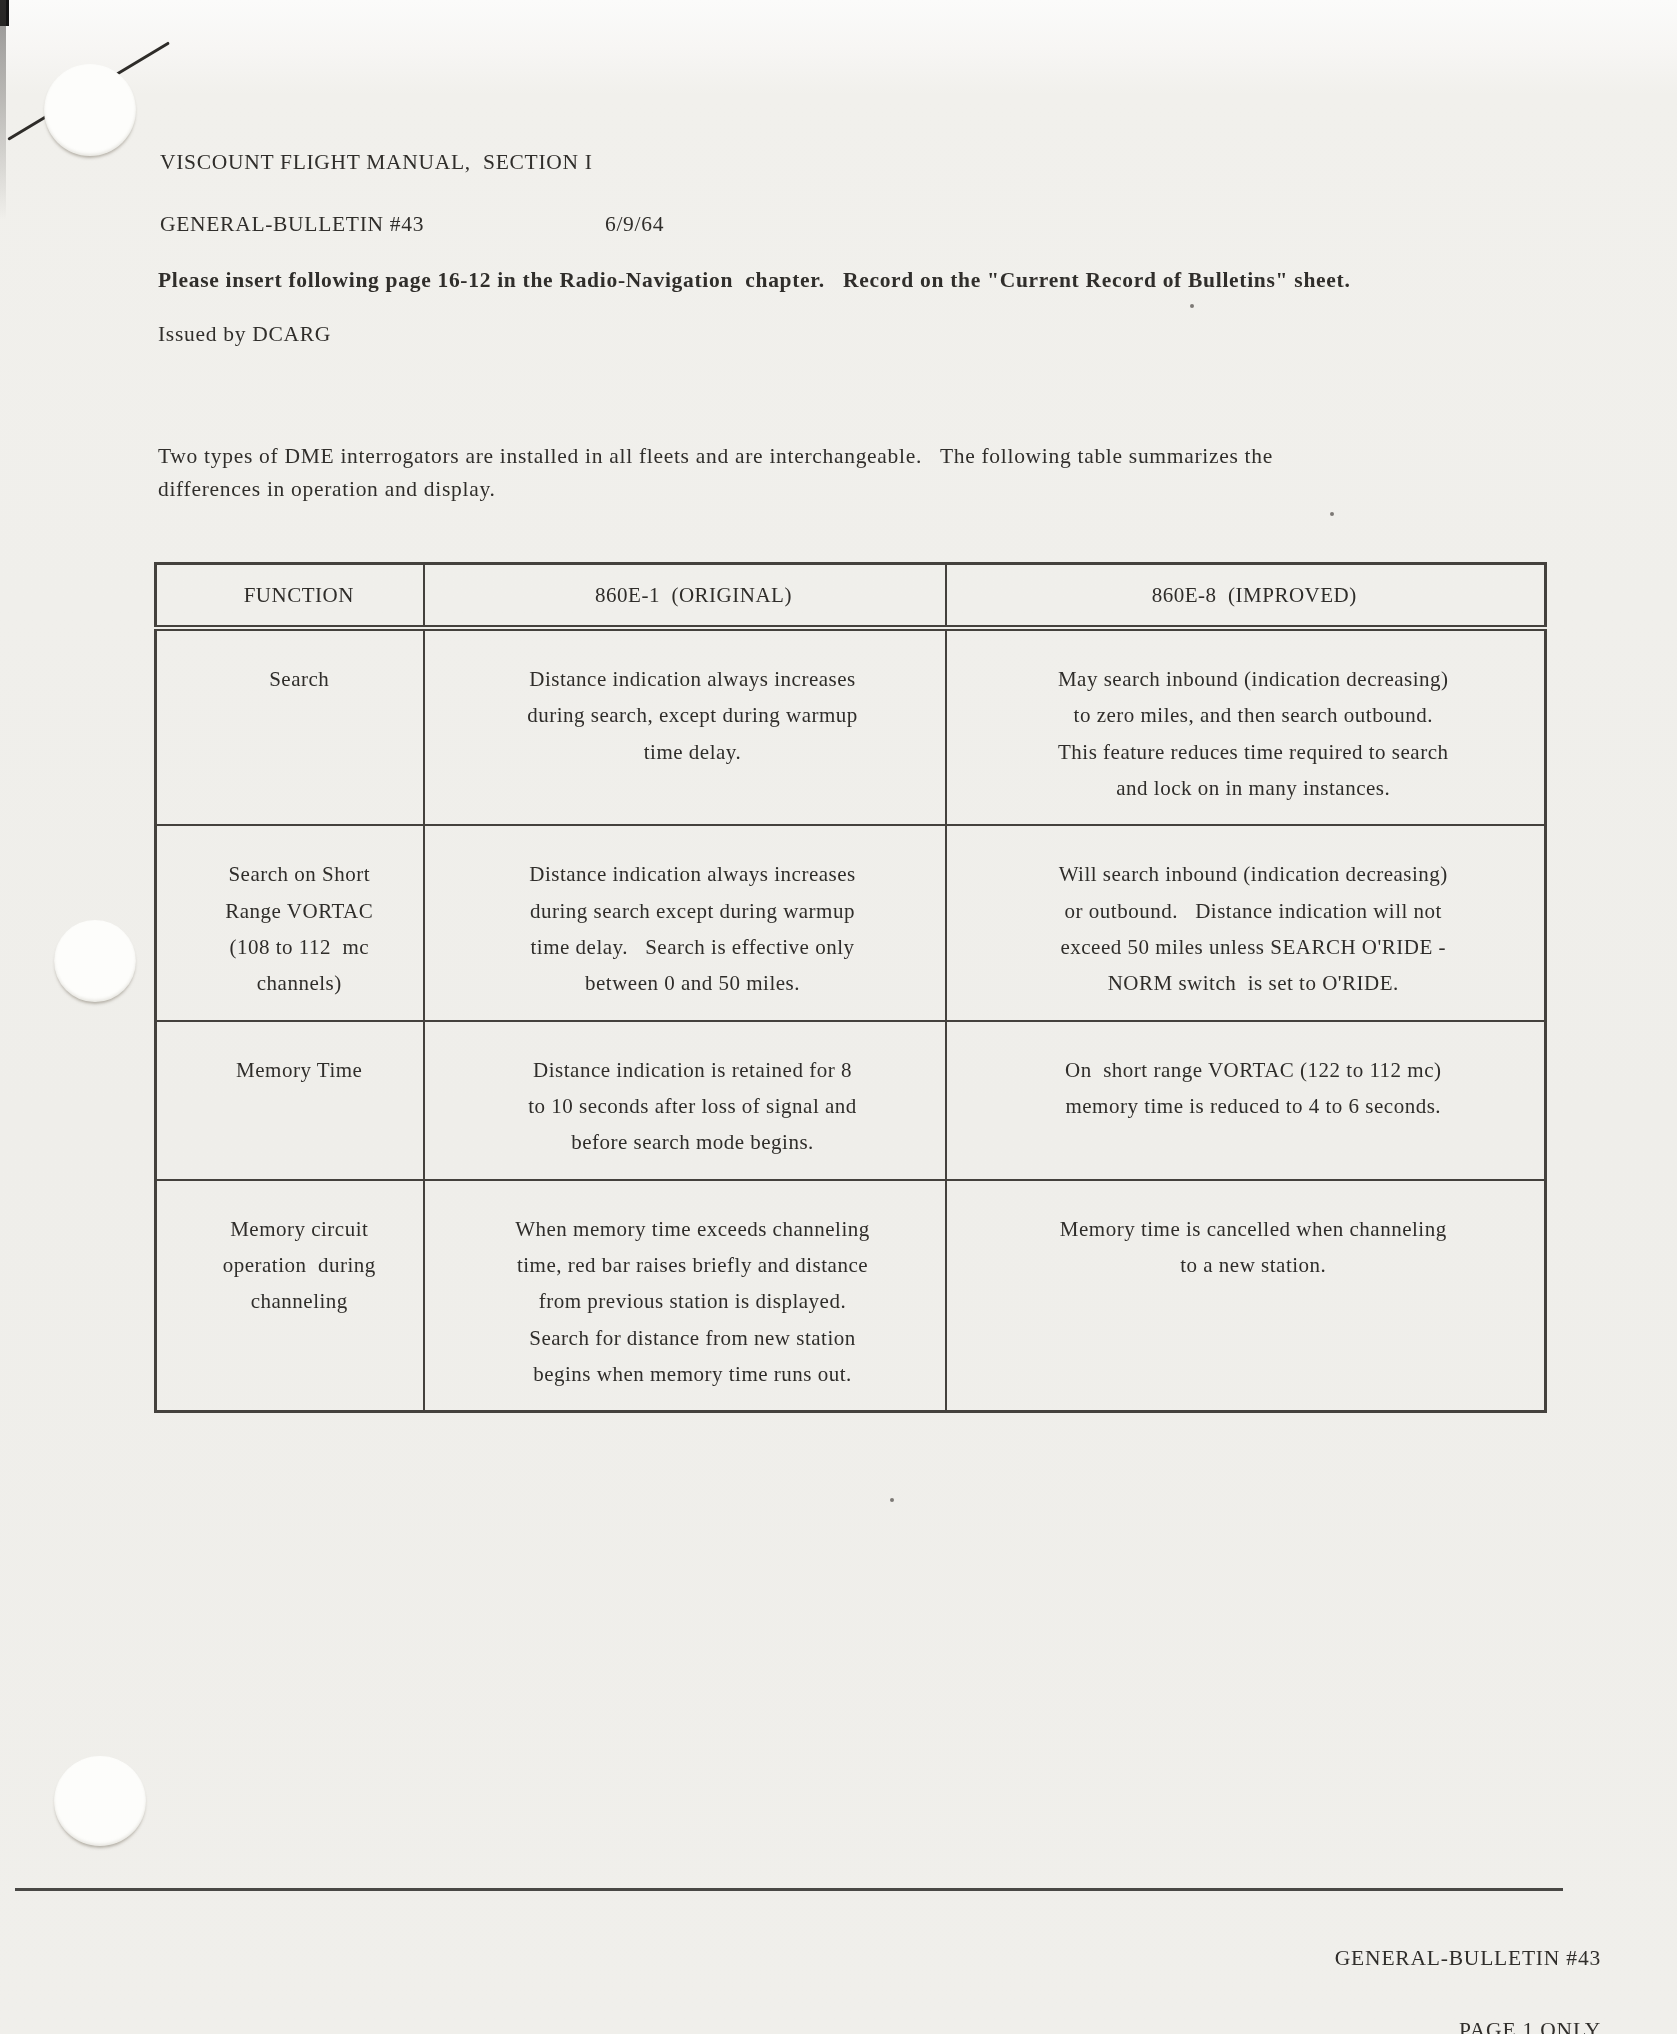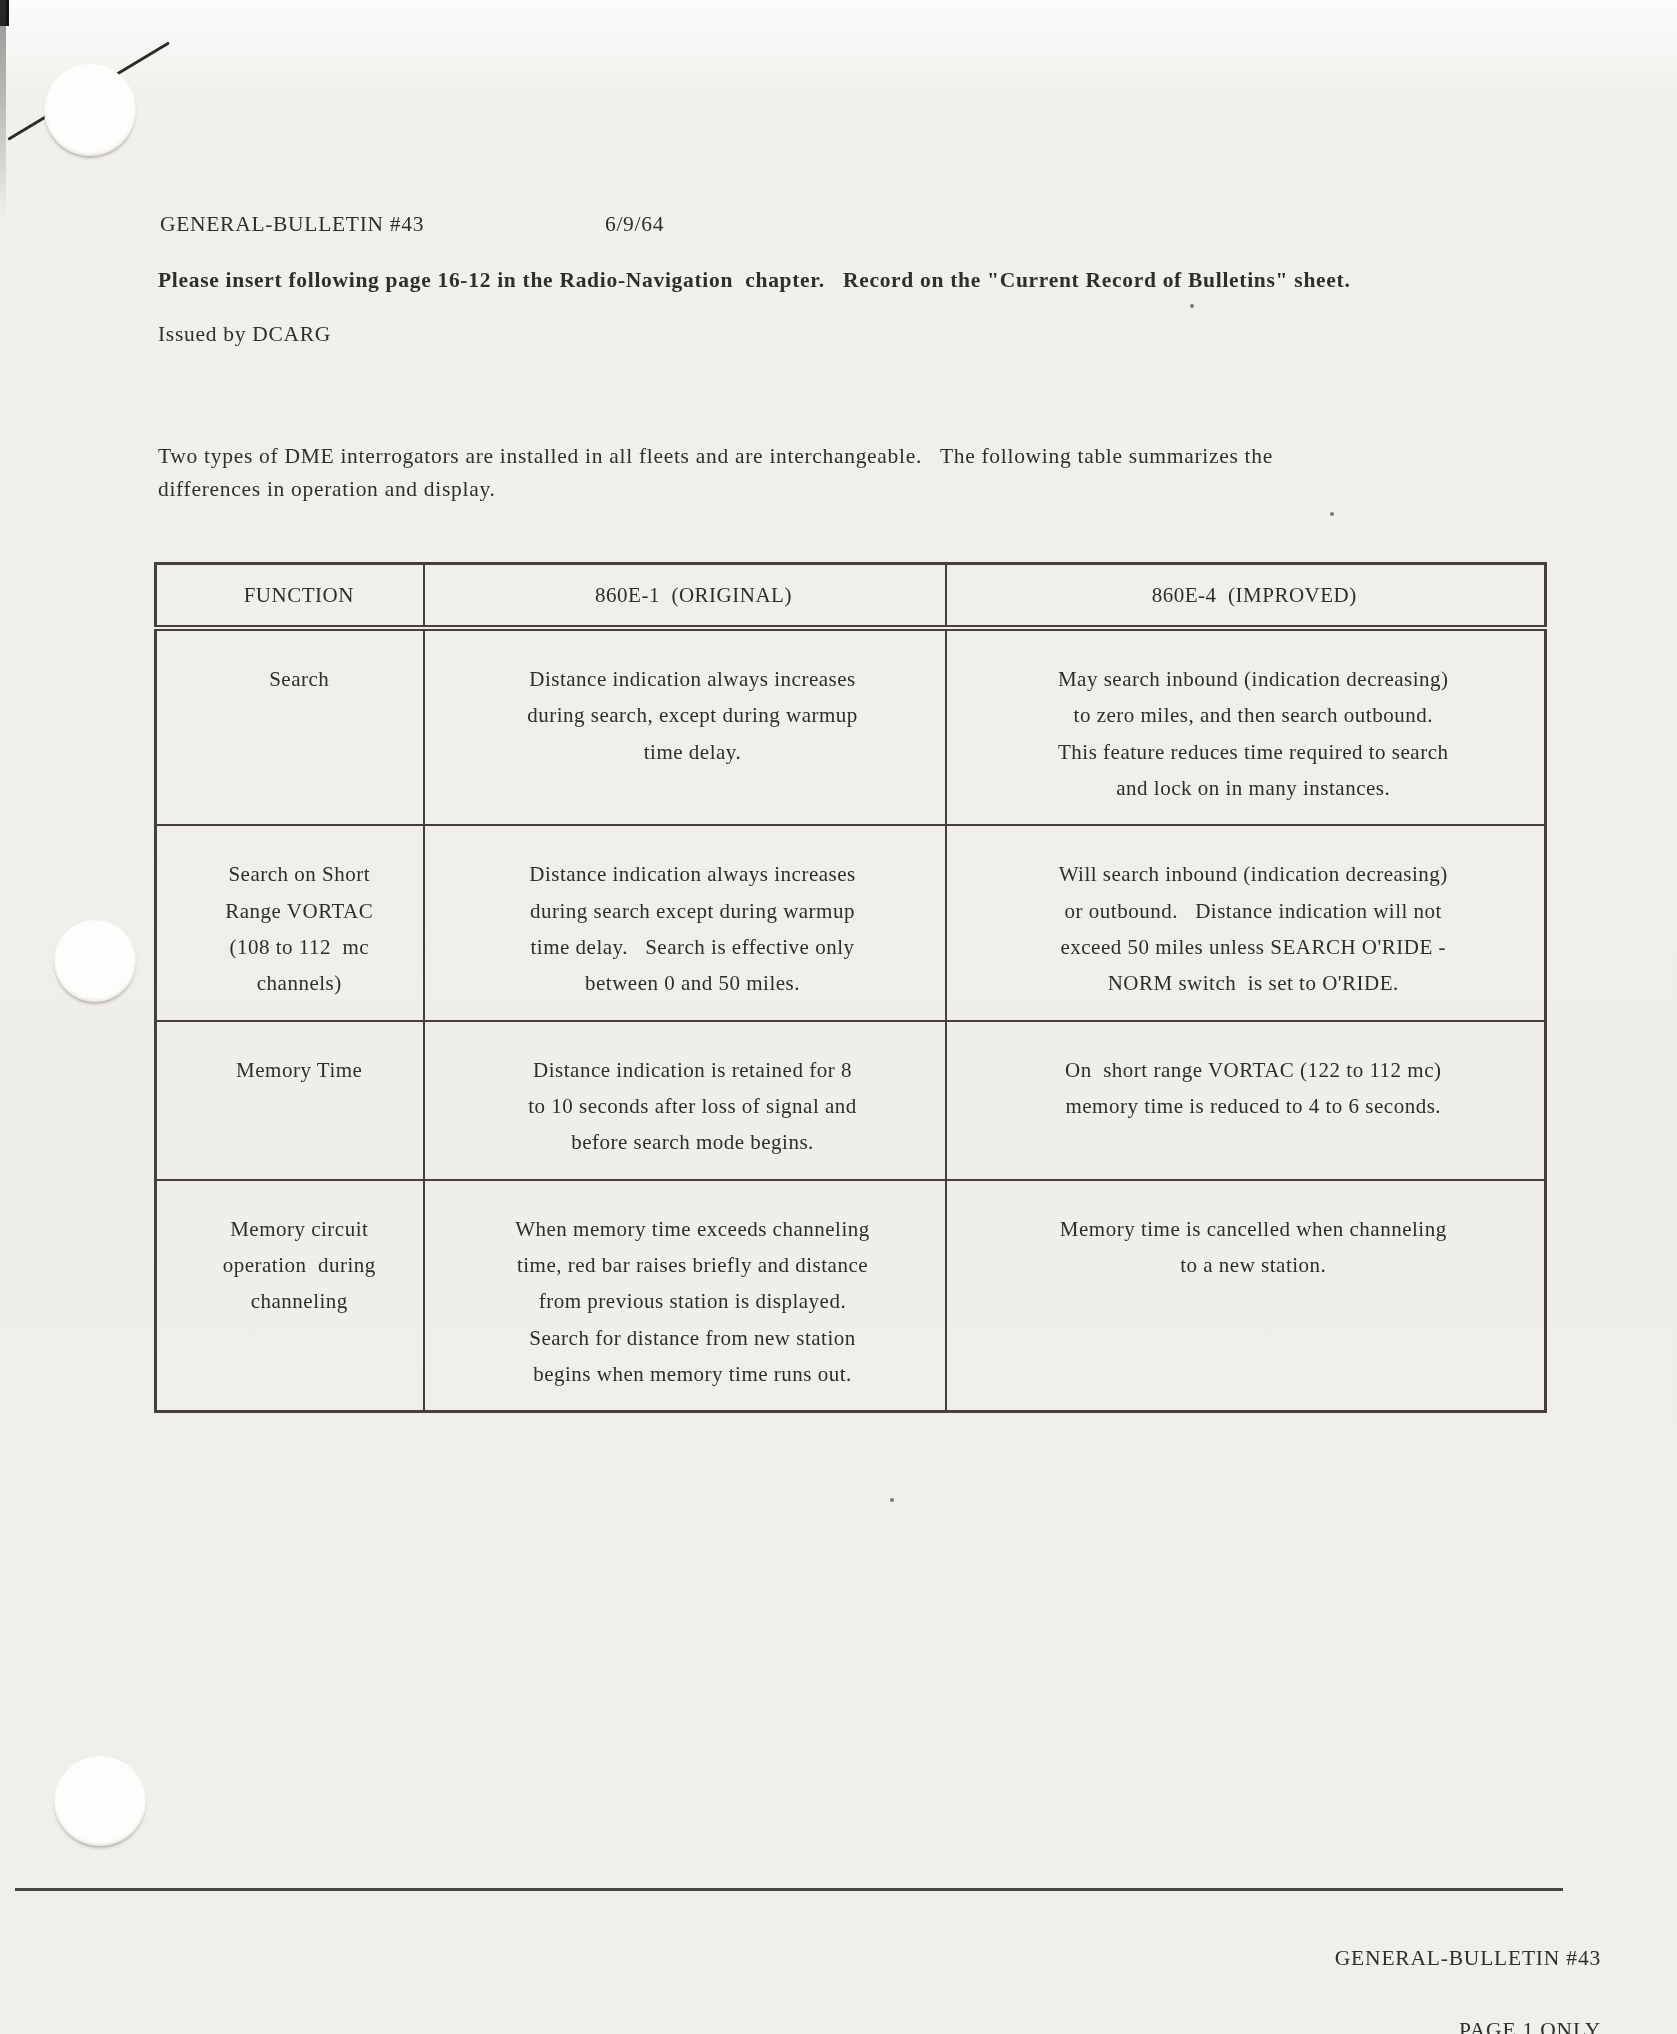--- a/index.html
+++ b/index.html
@@ -97,20 +97,21 @@
   <div class="abs corner-mark"></div>
   <div class="abs edge-shade"></div>
   <div class="abs pen-mark"></div>
   <div class="abs hole hole1"></div>
   <div class="abs hole hole2"></div>
   <div class="abs hole hole3"></div>
   <div class="abs speck" style="left:1190px;top:304px;"></div>
   <div class="abs speck" style="left:1330px;top:512px;"></div>
   <div class="abs speck" style="left:890px;top:1498px;"></div>
 
+  <div class="abs txt" style="left:160px;top:146px;">VISCOUNT FLIGHT MANUAL,  SECTION I</div>
 
   <div class="abs txt" style="left:160px;top:208px;">GENERAL-BULLETIN #43</div>
   <div class="abs txt" style="left:577px;top:208px;margin-left:28px;">6/9/64</div>
 
   <div class="abs txt" style="left:158px;top:264px;width:1440px;font-weight:bold;">Please insert following page 16-12 in the Radio-Navigation  chapter.   Record on the "Current Record of Bulletins" sheet.</div>
 
   <div class="abs txt" style="left:158px;top:318px;">Issued by DCARG</div>
 
 
   <div class="abs txt" style="left:158px;top:440px;width:1430px;line-height:1.52;">Two types of DME interrogators are installed in all fleets and are interchangeable.   The following table summarizes the
@@ -120,21 +121,21 @@
     <table class="dme">
       <colgroup>
           <col class="c1">
           <col class="c2">
           <col class="c3">
         </colgroup>
       <thead>
         <tr>
           <th>FUNCTION</th>
           <th>860E-1  (ORIGINAL)</th>
-          <th>860E-4  (IMPROVED)</th>
+          <th>860E-8  (IMPROVED)</th>
         </tr>
       </thead>
       <tbody>
         <tr class="r1">
           <td class="fn">Search</td>
           <td>Distance indication always increases
 during search, except during warmup
 time delay.</td>
           <td>May search inbound (indication decreasing)
 to zero miles, and then search outbound.

